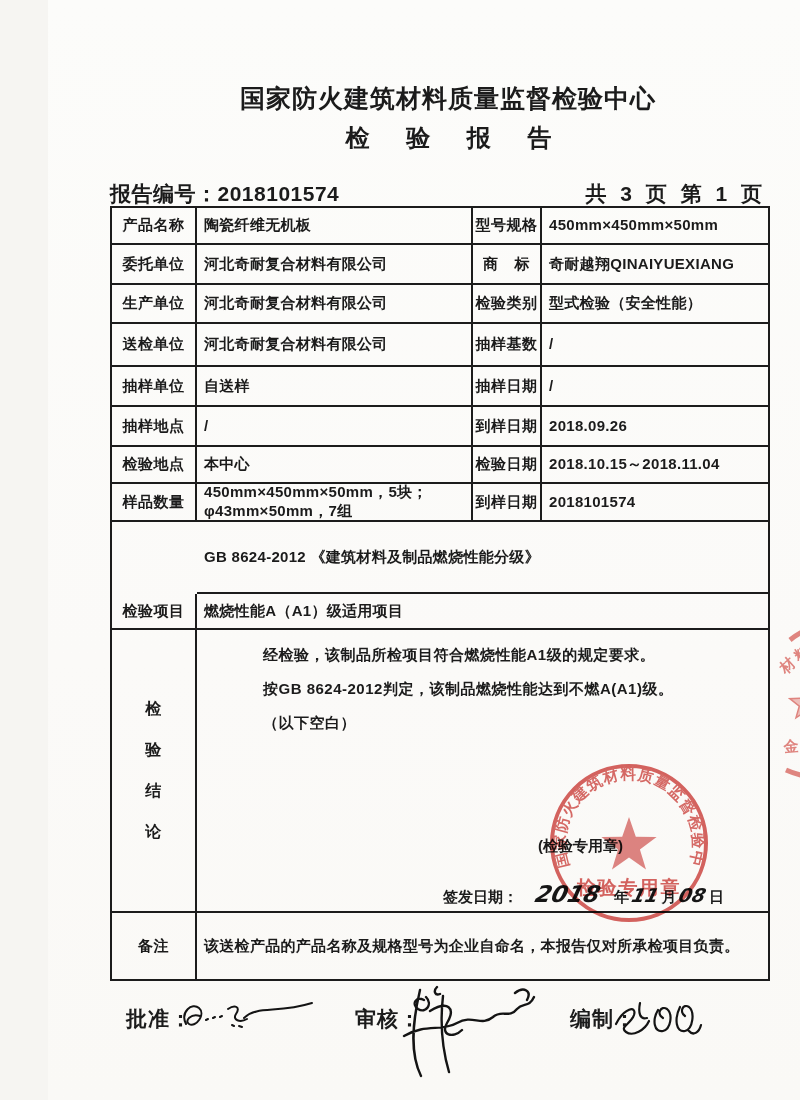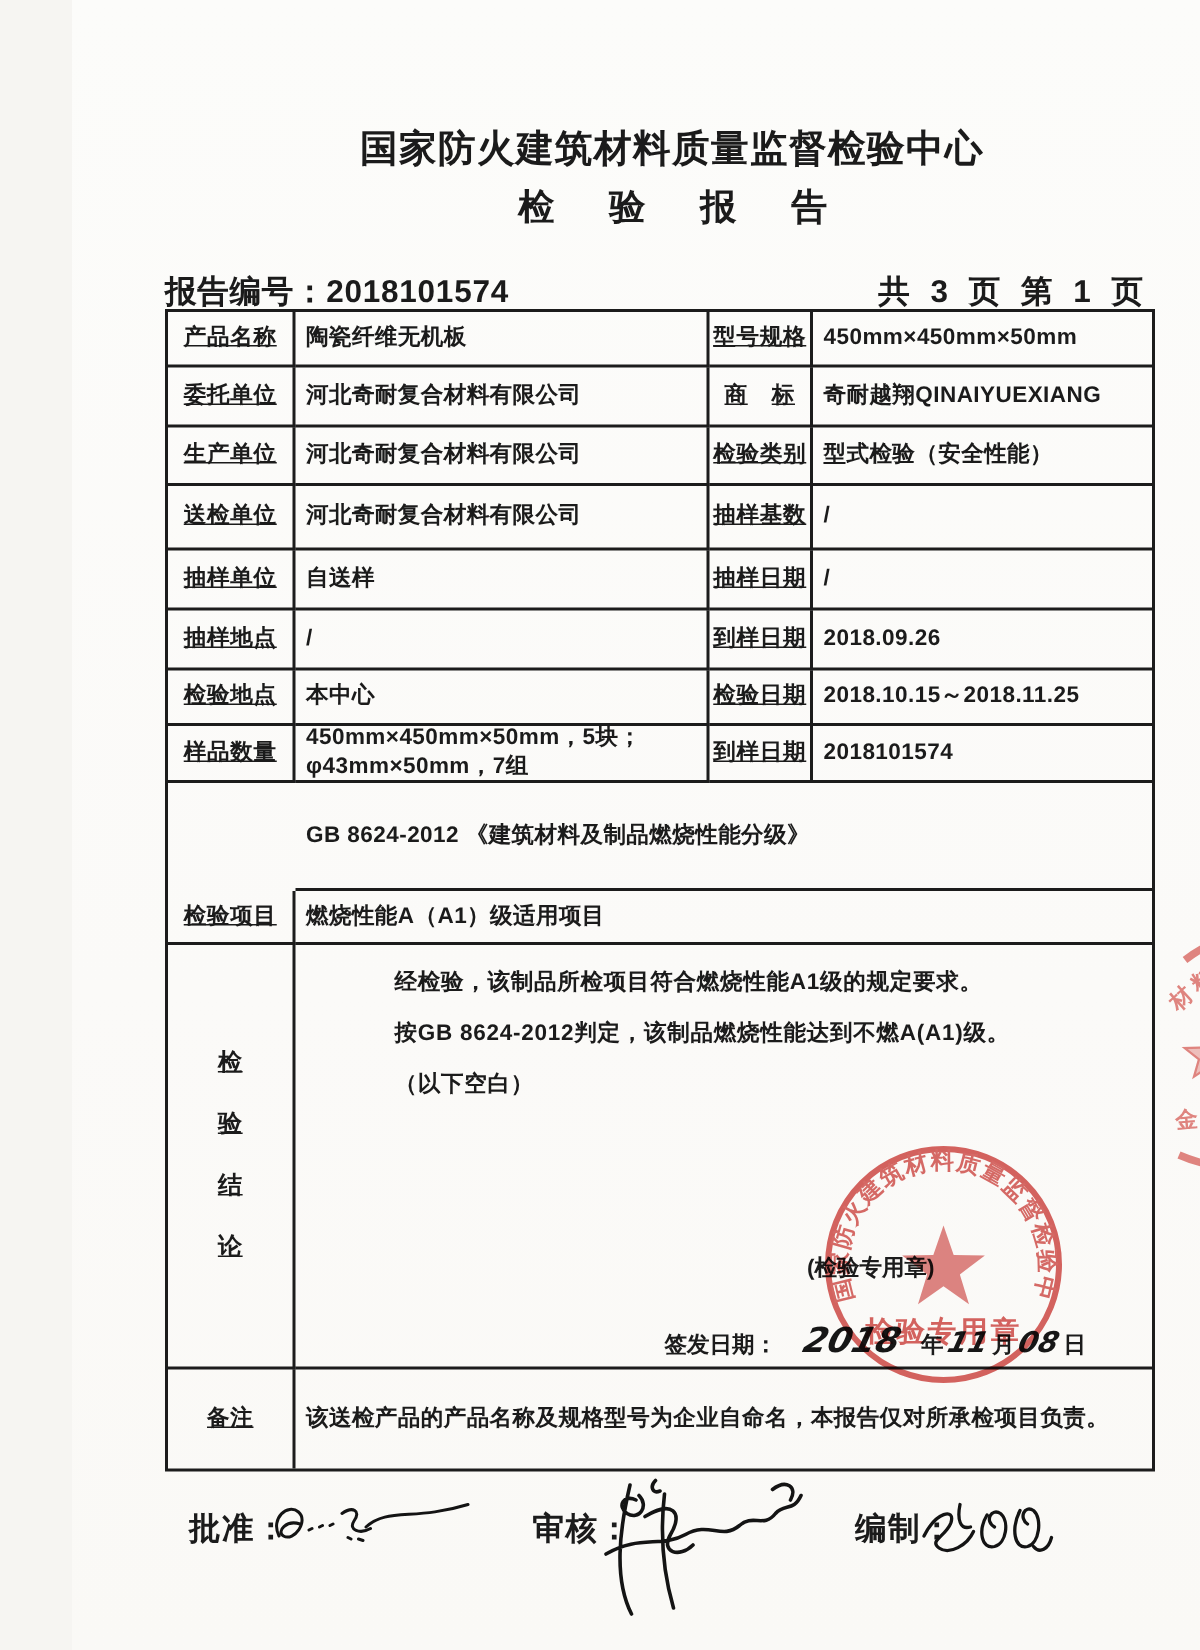--- a/index.html
+++ b/index.html
@@ -40,21 +40,21 @@
     border:2px solid #1c1c1c;
     background:transparent;
   }
   .cell{
     border-right:2px solid #1c1c1c;
     border-bottom:2px solid #1c1c1c;
     display:flex;align-items:center;
     font-size:15px;font-weight:bold;line-height:1.25;
     box-sizing:border-box;
   }
-  .cell.lab{justify-content:center;letter-spacing:.5px;padding:10px 2px;text-decoration:underline;}
+  .cell.lab{justify-content:center;letter-spacing:.5px;padding:10px 2px;}
   .cell.val{padding:0 7px;letter-spacing:.3px;}
   .cell.no-r{border-right:none;}
   .cell.no-b{border-bottom:none;}
   .cell.wide{grid-column:2 / 5;}
   .lab-spread{display:flex;justify-content:space-between;width:100%;padding:0 8px;box-sizing:border-box;}
   
   .concl-label{flex-direction:column;justify-content:center;gap:21px;font-size:16px;}
   .concl-cell{position:relative;display:block;padding:16px 0 10px 66px;}
   .concl-cell p{margin:0 0 15px 0;font-size:15px;font-weight:bold;letter-spacing:.5px;}
   .seal-note{
@@ -134,21 +134,21 @@
     <div class="cell val no-r">/</div>
 
     <div class="cell lab">抽样地点</div>
     <div class="cell val">/</div>
     <div class="cell lab">到样日期</div>
     <div class="cell val no-r">2018.09.26</div>
 
     <div class="cell lab">检验地点</div>
     <div class="cell val">本中心</div>
     <div class="cell lab">检验日期</div>
-    <div class="cell val no-r">2018.10.15～2018.11.25</div>
+    <div class="cell val no-r">2018.10.15～2018.11.04</div>
 
     <div class="cell lab">样品数量</div>
     <div class="cell val">
         <span>450mm×450mm×50mm，5块；φ43mm×50mm，7组</span>
       </div>
     <div class="cell lab">到样日期</div>
     <div class="cell val no-r">2018101574</div>
 
     <div class="cell val wide no-r">GB 8624-2012 《建筑材料及制品燃烧性能分级》</div>
 

